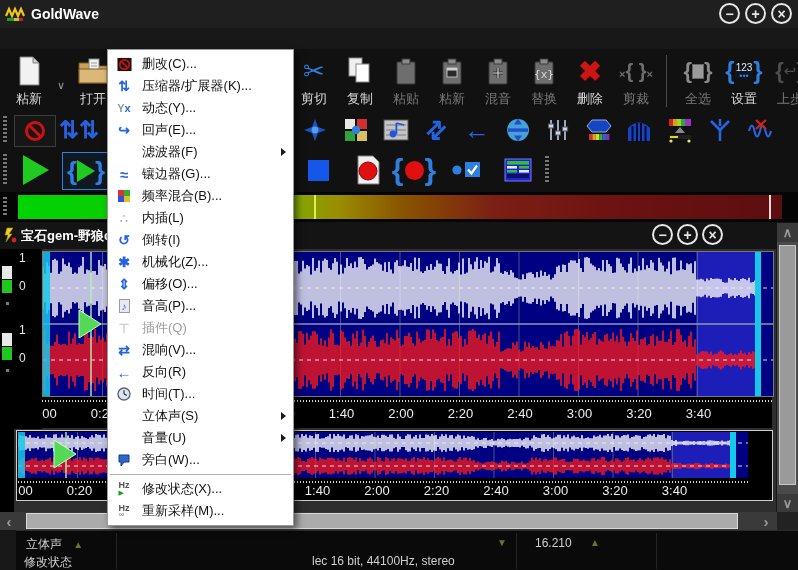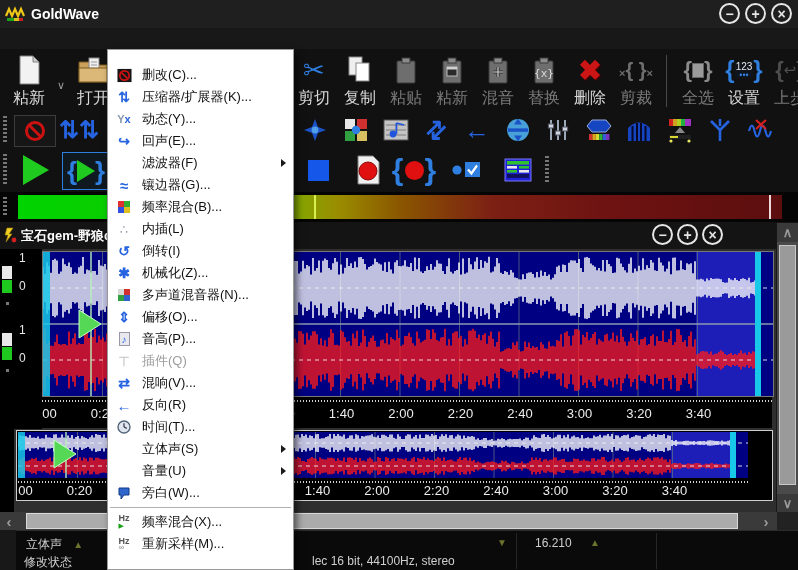--- a/index.html
+++ b/index.html
@@ -16,21 +16,21 @@
   #menubar{left:0;top:28px;width:798px;height:21px;background:#1f1f1f;display:flex;align-items:center;font-size:13px;color:#dcdcdc;}
   .mb-item{padding:2px 10px;margin-right:2px;}
   .mb-item.active{background:#5c5c5c;color:#fff;}
   
   .tbrow{left:0;width:798px;background:#111;}
   #tb1{top:49px;height:63px;border-bottom:1px solid #000;}
   #tb2{top:112px;height:36px;border-bottom:1px solid #000;}
   #tb3{top:148px;height:44px;}
   .bigbtn{position:absolute;top:4px;width:46px;height:56px;display:flex;flex-direction:column;align-items:center;justify-content:flex-start;}
   .bigbtn .bicon{height:36px;display:flex;align-items:center;justify-content:center;}
-  .bigbtn .blabel{font-size:16px;color:#d8d8d8;margin-top:1px;}
+  .bigbtn .blabel{font-size:13px;color:#d8d8d8;margin-top:1px;}
   .bigbtn.dis .blabel{color:#7a7a7a;}
   .vsep{position:absolute;top:6px;width:1px;height:52px;background:#4a4a4a;}
   .handle{position:absolute;width:4px;background:repeating-linear-gradient(#777 0 2px,transparent 2px 4px);}
   .tile{position:absolute;display:flex;align-items:center;justify-content:center;}
   
   #meter-row{left:0;top:192px;width:798px;height:30px;background:#050505;}
   #meter-bar{position:absolute;left:18px;top:3px;width:764px;height:24px;
      background:linear-gradient(90deg,#00d400 0%,#12c800 22%,#7cb400 34%,#9a8c00 42%,#8a5600 50%,#7c2014 62%,#6e1212 78%,#5c0e0e 100%);}
   .meter-mark{position:absolute;top:3px;width:2px;height:24px;}
   
@@ -62,21 +62,21 @@
       display:flex;align-items:center;justify-content:center;font-size:15px;font-weight:bold;}
   #hthumb{position:absolute;left:26px;top:1px;width:712px;height:16px;background:#ababab;border:1px solid #d8d8d8;box-sizing:border-box;}
   #sb-corner{left:777px;top:512px;width:21px;height:18px;background:#222;}
   
   #statusbar{left:16px;top:530px;width:798px;height:40px;background:#0a0a0a;border-top:1px solid #2c2c2c;color:#cfcfcf;font-size:12px;}
   .st-cell{position:absolute;white-space:nowrap;}
   .tri{display:inline-block;font-size:10px;color:#6b732c;}
   .st-sep{position:absolute;top:2px;width:1px;height:36px;background:#262626;}
   
   #fx-menu{left:107px;top:49px;width:185px;background:#fff;border:1px solid #9a9a9a;
-     box-shadow:3px 3px 7px rgba(0,0,0,.55);padding:14px 0;z-index:99;}
+     box-shadow:3px 3px 7px rgba(0,0,0,.55);padding:3px 0;z-index:99;}
   .mi{height:22px;display:flex;align-items:center;font-size:13px;color:#111;position:relative;}
   .mi .mi-icon{width:20px;margin-left:6px;display:flex;align-items:center;justify-content:center;flex:none;}
   .mi .mi-label{margin-left:8px;}
   .mi.disabled .mi-label{color:#9c9c9c;}
   .mi .sub-arrow{position:absolute;right:7px;width:0;height:0;border-left:5px solid #1a1a1a;
      border-top:4px solid transparent;border-bottom:4px solid transparent;}
   .mi-sep{height:1px;background:#b0b0b0;margin:3px 2px;}
   
   .play-tri{width:0;height:0;border-left:26px solid #1ecb1e;border-top:15px solid transparent;border-bottom:15px solid transparent;}
   .play-tri.small{border-left-width:18px;border-top-width:11px;border-bottom-width:11px;}
@@ -2084,31 +2084,20 @@
         <span class="mi-label">倒转(I)</span>
       </div>
       <div class="mi">
         <span class="mi-icon">
           <span style="color:#2563e0;font-weight:bold;font-size:14px;line-height:1">✱</span>
         </span>
         <span class="mi-label">机械化(Z)...</span>
       </div>
       <div class="mi">
         <span class="mi-icon">
-          <span style="display:inline-grid;grid-template-columns:6px 6px;grid-template-rows:6px 6px">
-            <span style="background:#d8d8d8"></span>
-            <span style="background:#d03030"></span>
-            <span style="background:#30a040"></span>
-            <span style="background:#3060d0"></span>
-          </span>
-        </span>
-        <span class="mi-label">多声道混音器(N)...</span>
-      </div>
-      <div class="mi">
-        <span class="mi-icon">
           <span style="color:#2563e0;font-weight:bold;font-size:14px;line-height:1">⇕</span>
         </span>
         <span class="mi-label">偏移(O)...</span>
       </div>
       <div class="mi">
         <span class="mi-icon">
           <span style="display:inline-block;background:#e8e8ee;border:1px solid #99a;padding:0 2px;line-height:11px"><span style="color:#2563e0;font-size:10px">♪</span></span>
         </span>
         <span class="mi-label">音高(P)...</span>
       </div>
@@ -2159,21 +2148,21 @@
         <span class="mi-label">旁白(W)...</span>
       </div>
       <div class="mi-sep"></div>
       <div class="mi">
         <span class="mi-icon">
           <span style="display:inline-flex;flex-direction:column;align-items:flex-start;line-height:7px">
             <span style="color:#555;font-size:9px;font-weight:bold">Hz</span>
             <span style="color:#18a018;font-size:7px">▶</span>
           </span>
         </span>
-        <span class="mi-label">频率混合(X)...</span>
+        <span class="mi-label">修改状态(X)...</span>
       </div>
       <div class="mi">
         <span class="mi-icon">
           <span style="display:inline-flex;flex-direction:column;align-items:flex-start;line-height:7px">
             <span style="color:#555;font-size:9px;font-weight:bold">Hz</span>
             <span style="color:#888;font-size:8px;line-height:5px">∞</span>
           </span>
         </span>
         <span class="mi-label">重新采样(M)...</span>
       </div>

